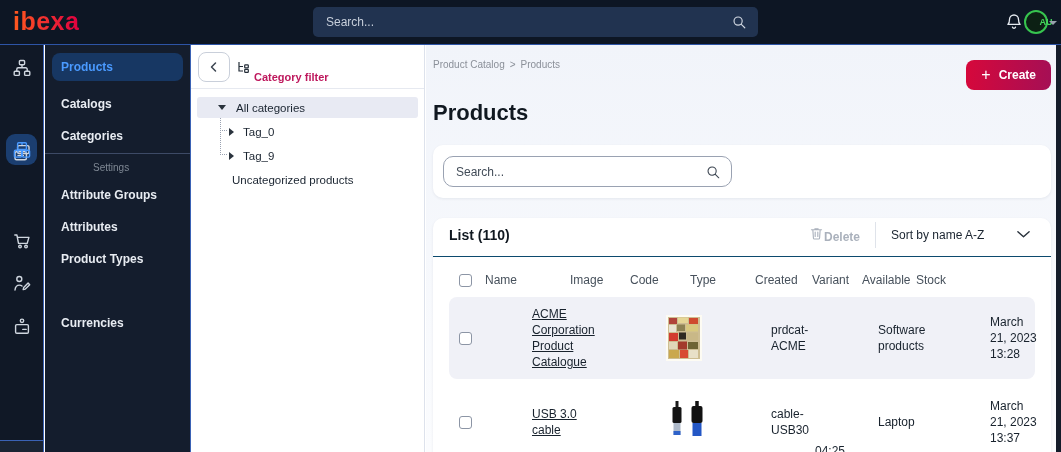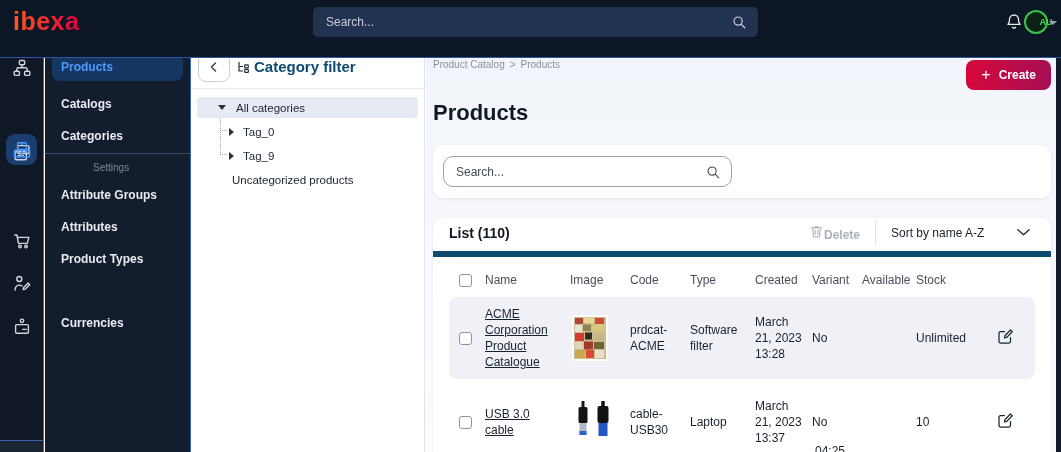--- a/index.html
+++ b/index.html
@@ -1,20 +1,20 @@
 <!DOCTYPE html>
 <html><head>
 <meta charset="utf-8">
 <style>
   * { margin:0; padding:0; box-sizing:border-box; }
   html,body { width:1061px; height:452px; overflow:hidden; }
   body { position:relative; font-family:"Liberation Sans", sans-serif; background:#fff; }
 
   
-  .topbar { position:absolute; left:0; top:0; width:1061px; height:58px;
+  .topbar { position:absolute; left:0; top:0; width:1061px; height:45px;
             background:#0d1624; border-bottom:1px solid #2d54a6; z-index:30; }
   .logo { position:absolute; left:13px; top:7px; font-size:25px; font-weight:800;
           letter-spacing:.5px; background:linear-gradient(90deg,#ff5a1f,#e00040);
           -webkit-background-clip:text; background-clip:text; color:transparent; }
   .global-search { position:absolute; left:313px; top:7px; width:445px; height:30px;
           background:#213350; border-radius:5px; }
   .global-search input { position:absolute; left:0; top:0; width:100%; height:100%;
           background:transparent; border:none; outline:none; color:#dfe5ee;
           font-size:12px; padding:0 36px 0 13px; font-family:"Liberation Sans",sans-serif; }
   .global-search input::placeholder { color:#c7cfdb; opacity:1; }
@@ -46,21 +46,21 @@
   .nav-item.active { background:#173763; color:#4a9aff; }
   .nav-divider { position:absolute; left:0; width:145px; top:108px; height:1px; background:#3d4a66; }
   .nav-section { position:absolute; left:16px; top:117px; font-size:10px; color:#7f8894;margin-left:32px; }
 
   
   .filter { position:absolute; left:190px; top:45px; width:235px; bottom:0; background:#fff;
           border-left:1px solid #3a62b5; border-right:1px solid #dde2ec; z-index:10; }
   .back-btn { position:absolute; left:7px; top:7px; width:32px; height:30px; border-radius:8px;
           border:1px solid #c9cfda; background:#fff; display:flex; align-items:center;
           justify-content:center; cursor:pointer; }
-  .filter-title { position:absolute; left:63px; top:13px; font-size:15px; font-weight:700; color:#0c4a6e; }
+  .filter-title { position:absolute; left:63px; top:26px; font-size:11px; font-weight:700; color:#be185d; }
   .filter-tree-icon { position:absolute; left:45px; top:15px; }
   .filter-divider { position:absolute; left:0; right:0; top:43px; height:1px; background:#e6e9f0; }
   .tree-row { position:absolute; display:flex; align-items:center; font-size:11.5px;
           color:#1a2430; cursor:pointer; height:21px; }
   .tree-row.selected { background:#e8eaf3; border-radius:3px; }
   .caret-down { width:0; height:0; border-left:4px solid transparent; border-right:4px solid transparent;
           border-top:5px solid #2a333d; margin-right:10px; }
   .caret-right { width:0; height:0; border-top:4px solid transparent; border-bottom:4px solid transparent;
           border-left:5px solid #2a333d; margin-right:9px; }
   .tree-vline { position:absolute; left:29px; top:72px; height:38px; border-left:1px dotted #9aa2b1; }
@@ -87,34 +87,34 @@
   .list-search { position:absolute; left:10px; top:11px; width:289px; height:31px;
           border:1px solid #9aa2b2; border-radius:10px; background:#fff; }
   .list-search input { width:100%; height:100%; border:none; outline:none; background:transparent;
           font-size:12px; color:#343e4a; padding:0 34px 0 12px; font-family:"Liberation Sans",sans-serif; }
   .list-search input::placeholder { color:#424c58; opacity:1; }
   .list-search .mag { position:absolute; right:10px; top:7px; }
 
   .list-card { position:absolute; left:7px; right:5px; top:173px; height:300px; background:#fff;
           border-radius:10px; box-shadow:0 1px 3px rgba(20,30,60,.07); overflow:hidden; }
   .list-toolbar { display:flex; align-items:center; height:39px; padding:0 20px 4px 16px;
-          border-bottom:6px solid #0c4a6e; }
+          border-bottom:1px solid #0c4a6e; }
   .list-title { font-size:14px; font-weight:700; color:#101820; }
   .delete-btn { margin-left:auto; display:flex; align-items:flex-end; gap:0; font-size:12px;
           font-weight:600; color:#aab1bc; background:none; border:none; cursor:default;
           font-family:"Liberation Sans",sans-serif; }
   .toolbar-sep { width:1px; height:26px; background:#dfe3ea; margin:0 15px; }
   .sort-btn { display:flex; align-items:center; justify-content:space-between; width:140px;
           background:none; border:none; font-size:12px; color:#1a2430; cursor:pointer;
           font-family:"Liberation Sans",sans-serif; }
 
   .tgrid { display:grid; grid-template-columns:36px 85px 60px 60px 65px 57px 50px 54px 79px 1fr;
           align-items:center; }
   .thead { height:26px; margin:10px 16px 0; font-size:12px; color:#47515c; }
-  .trow  { margin:4px 16px 0; font-size:12px; color:#18222d; min-height:82px; }
+  .trow  { margin:4px 16px 0; font-size:12px; color:#18222d; min-height:82px;gap:47px; }
   .trow.shaded { background:#f0f1f7; border-radius:8px; }
   .cell { line-height:16px; }
   .cell.pad { padding-right:10px; }
   .cb { width:13px; height:13px; border:1px solid #8c95a5; border-radius:3px; background:#fff;
         margin-left:10px; cursor:pointer; }
   .name-link { text-decoration:underline; color:#18222d; cursor:pointer; }
   .dot { width:12px; height:12px; border-radius:50%; background:#00a42e; margin-left:2px; }
   .edit-btn { background:none; border:none; cursor:pointer; margin-left:2px; padding:0; }
   .thumb { display:block; }
   .partial-created { position:absolute; left:382px; top:226px; font-size:12px; color:#18222d; }
@@ -341,21 +341,21 @@
             <rect x="21" y="17.5" width="11" height="8" fill="#c9b887"></rect>
           <rect x="3" y="27" width="8" height="7" fill="#e0d7b9"></rect>
             <rect x="12" y="26.5" width="9" height="8" fill="#a33b2c"></rect>
             <rect x="22" y="27" width="10" height="7" fill="#6e6434"></rect>
           <rect x="3" y="35" width="10" height="8" fill="#caa84e"></rect>
             <rect x="14" y="35" width="8" height="8" fill="#d84a33"></rect>
             <rect x="23" y="35" width="9" height="8" fill="#e8e0c8"></rect>
         </svg>
       </span>
       <span class="cell pad" data-interactable="false">prdcat-ACME</span>
-      <span class="cell pad" data-interactable="false">Software filter</span>
+      <span class="cell pad" data-interactable="false">Software products</span>
       <span class="cell" style="padding-right:8px" data-interactable="false">March 21, 2023 13:28</span>
       <span class="cell" data-interactable="false">No</span>
       <span class="cell"><span class="dot" data-interactable="false"></span></span>
       <span class="cell" data-interactable="false">Unlimited</span>
       <span class="cell">
         <button class="edit-btn" data-interactable="true">
           <svg width="17" height="17" viewBox="0 0 17 17" fill="none" stroke="#1c2630" stroke-width="1.25" stroke-linecap="round" stroke-linejoin="round">
             <path d="M13.5 9.5v3.8a1.7 1.7 0 0 1-1.7 1.7H3.7A1.7 1.7 0 0 1 2 13.3V5.2a1.7 1.7 0 0 1 1.7-1.7h3.8"></path>
             <path d="M7.5 9.8l.5-2.3 5.5-5.5 1.8 1.8-5.5 5.5z"></path>
           </svg>

